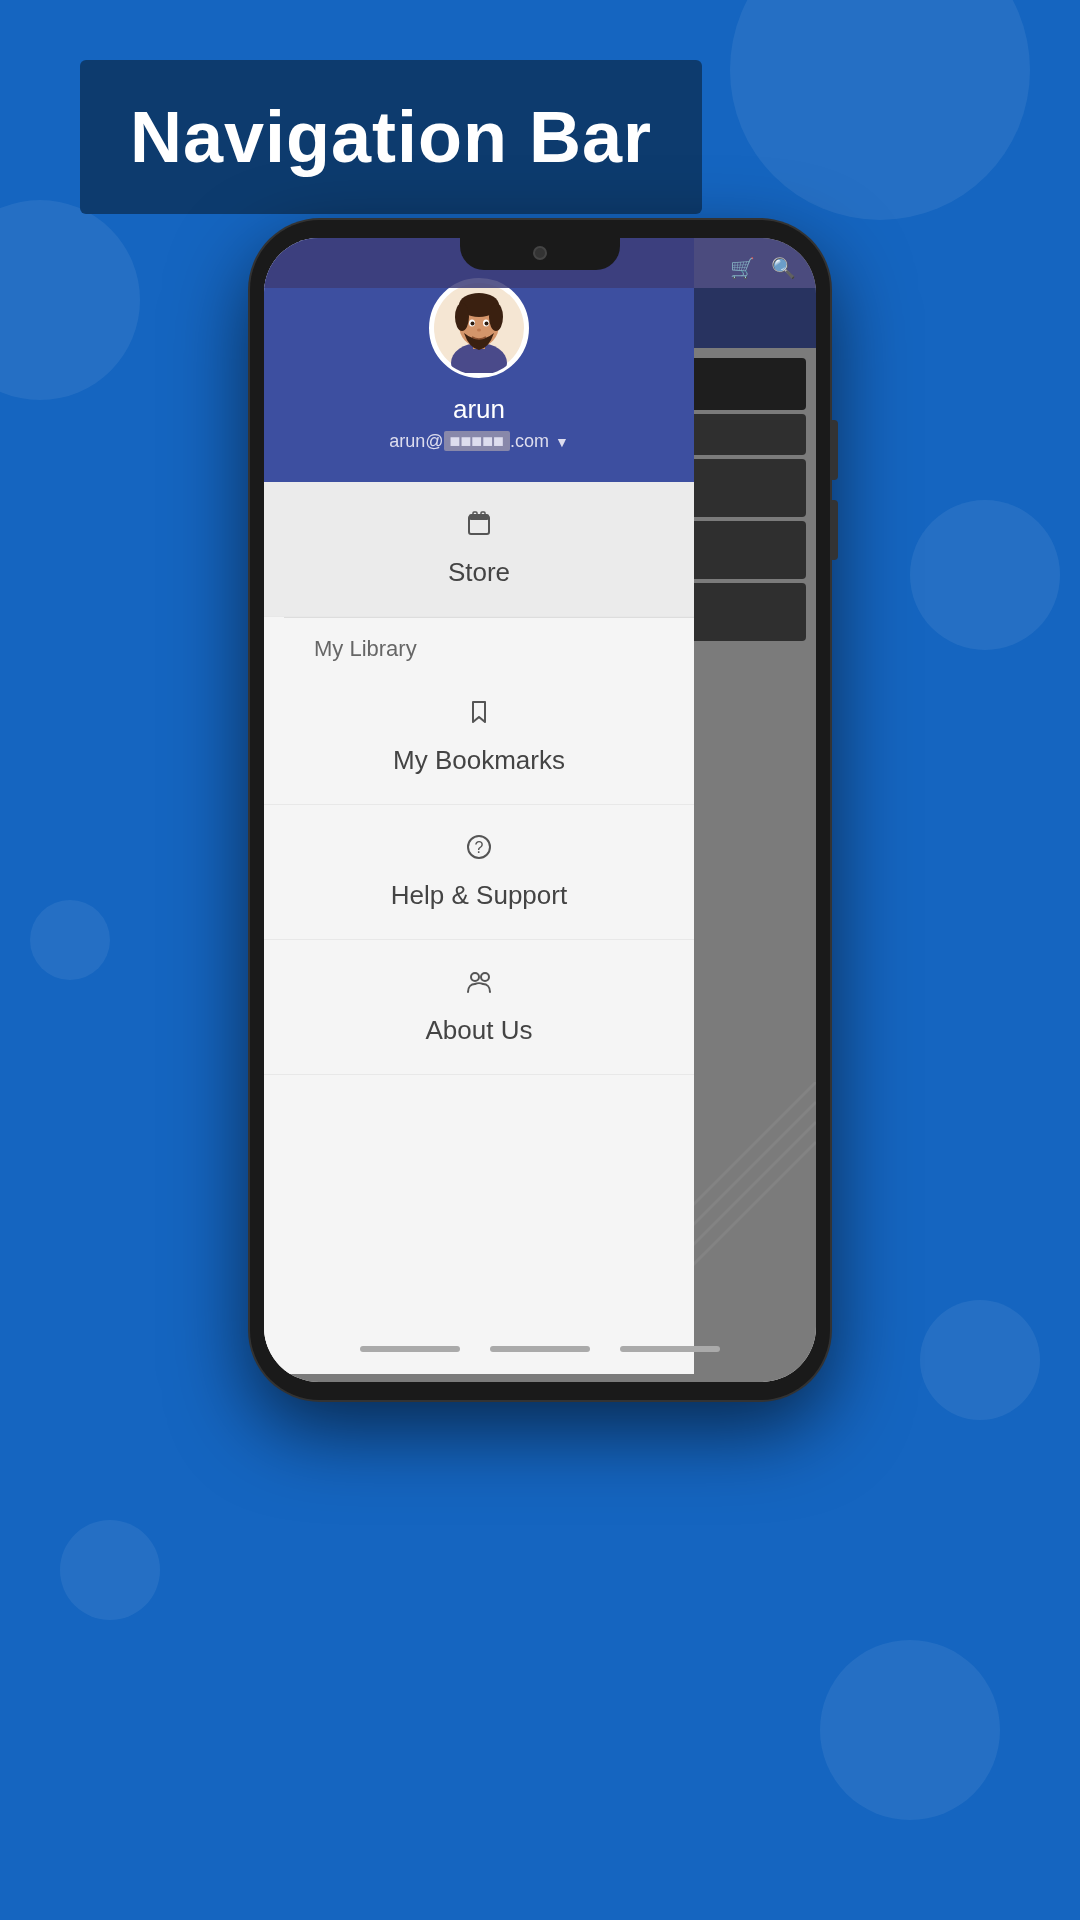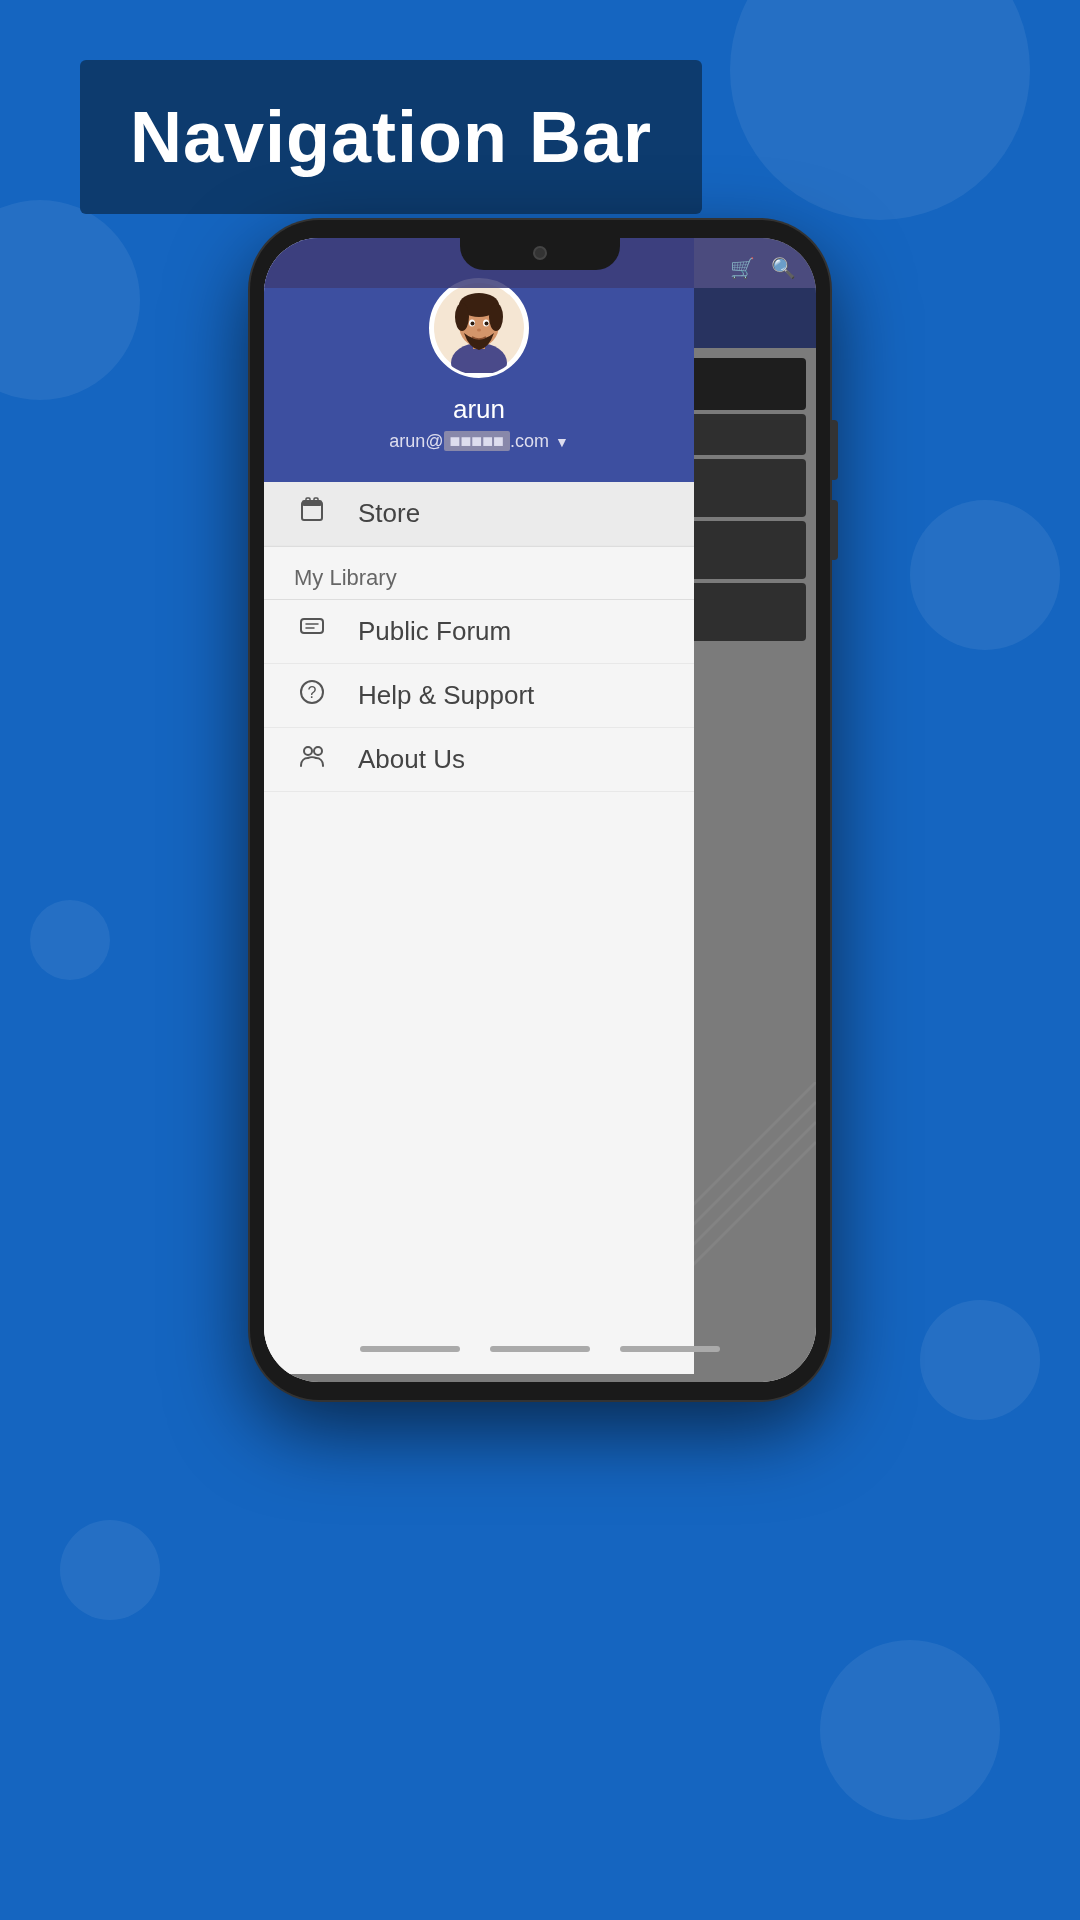--- a/index.html
+++ b/index.html
@@ -209,24 +209,25 @@
     .drawer-menu {
       flex: 1;
       background: #f5f5f5;
       overflow-y: auto;
     }
 
     
     .menu-item {
       display: flex;
       align-items: center;
-      padding: 14px 30px;
-      gap: 28px;
+      padding: 28px 30px;
+      gap: 12px;
       cursor: pointer;
       border-bottom: 1px solid #e8e8e8;
+      flex-direction: column;
     }
     .menu-item.active {
       background: #ebebeb;
     }
     .menu-icon {
       font-size: 28px;
       color: #555;
       width: 36px;
       text-align: center;
     }
@@ -236,20 +237,21 @@
       font-weight: 400;
     }
 
     
     .section-label {
       padding: 18px 30px 8px;
       font-size: 22px;
       color: #666;
       font-weight: 500;
       border-top: 1px solid #ddd;
+      margin-left: 20px;
     }
 
     
     .side-button {
       position: absolute;
       right: -8px;
       width: 8px;
       height: 60px;
       background: #333;
       border-radius: 0 4px 4px 0;
@@ -423,30 +425,30 @@
               <rect x="16" y="2" width="4" height="6" rx="1" fill="none" stroke="#555" stroke-width="1.5"></rect>
               <rect x="4" y="4" width="20" height="6" rx="2" fill="#555"></rect>
             </svg>
           </span>
           <span class="menu-label">Store</span>
         </div>
 
         <div class="section-label">My Library</div>
 
 
-
-        <div class="menu-item" style="border-top:1px solid #ddd;">
+        <div class="menu-item">
           <span class="menu-icon">
             <svg width="28" height="28" viewBox="0 0 28 28">
-              <rect x="3" y="5" width="22" height="14" rx="3" fill="none" stroke="#555" stroke-width="2"></rect>
-              <path d="M8 10h12M8 14h8" stroke="#555" stroke-width="1.5" stroke-linecap="round"></path>
+              <path d="M8 4h12v20l-6-5-6 5V4z" fill="none" stroke="#555" stroke-width="2" stroke-linejoin="round"></path>
+              <path d="M12 4h8v20l-6-5-2 1.7" fill="none" stroke="#555" stroke-width="1.5" stroke-linejoin="round" opacity="0.5"></path>
             </svg>
           </span>
-          <span class="menu-label">Public Forum</span>
-        </div>
+          <span class="menu-label">My Bookmarks</span>
+        </div>
+
 
 
         <div class="menu-item">
           <span class="menu-icon">
             <svg width="28" height="28" viewBox="0 0 28 28">
               <circle cx="14" cy="14" r="11" fill="none" stroke="#555" stroke-width="2"></circle>
               <text x="14" y="20" text-anchor="middle" font-size="16" fill="#555" font-family="Arial">?</text>
             </svg>
           </span>
           <span class="menu-label">Help &amp; Support</span>

